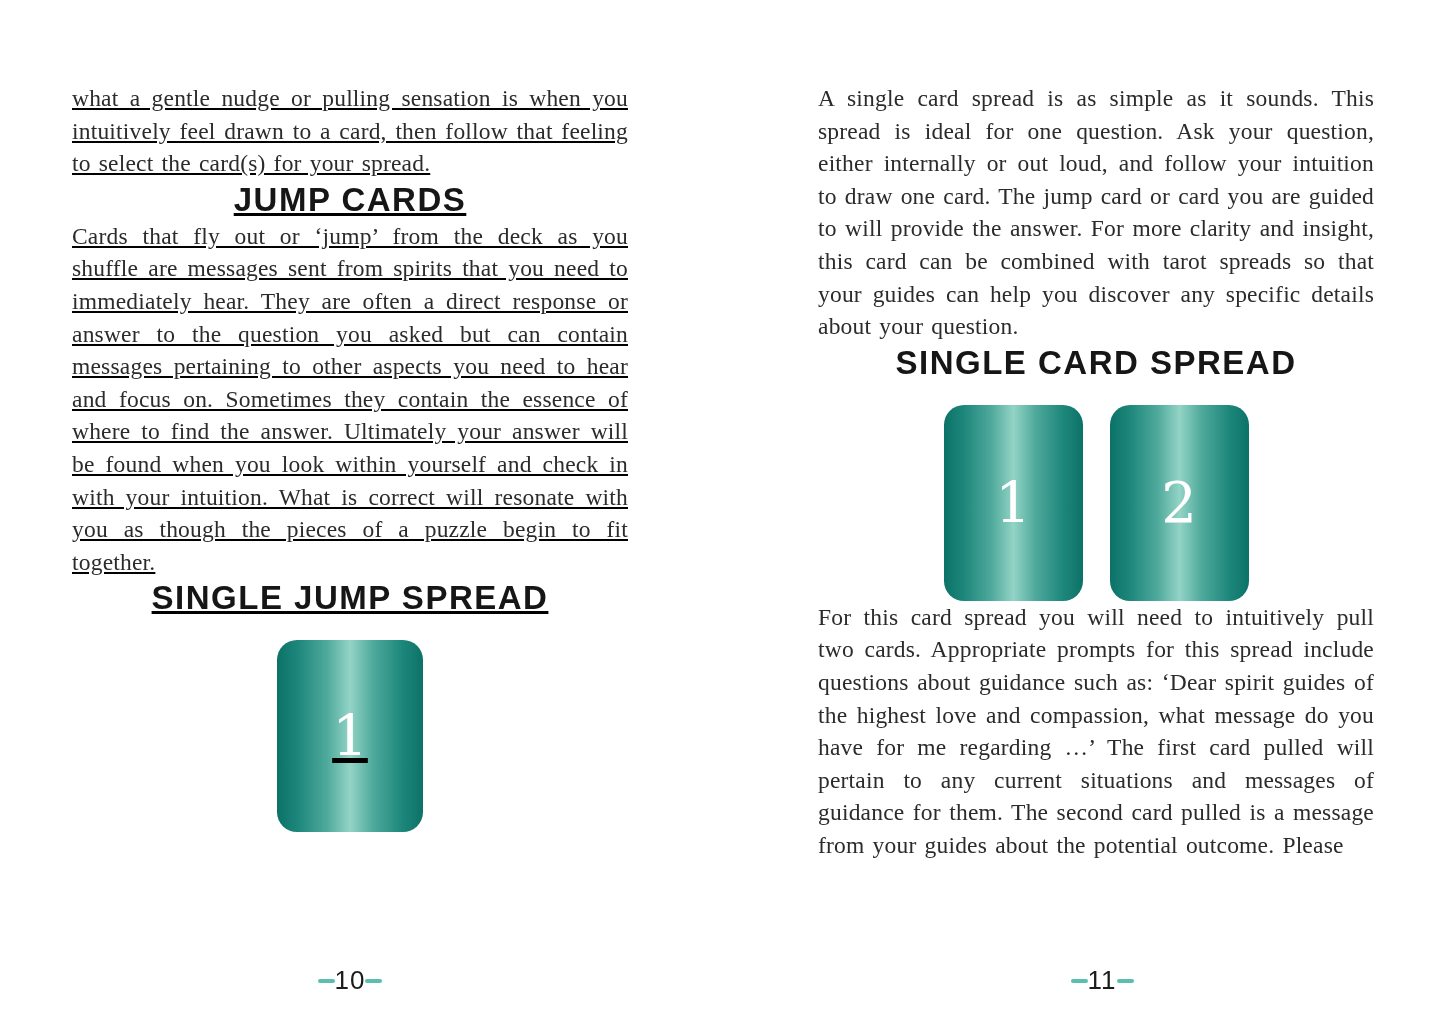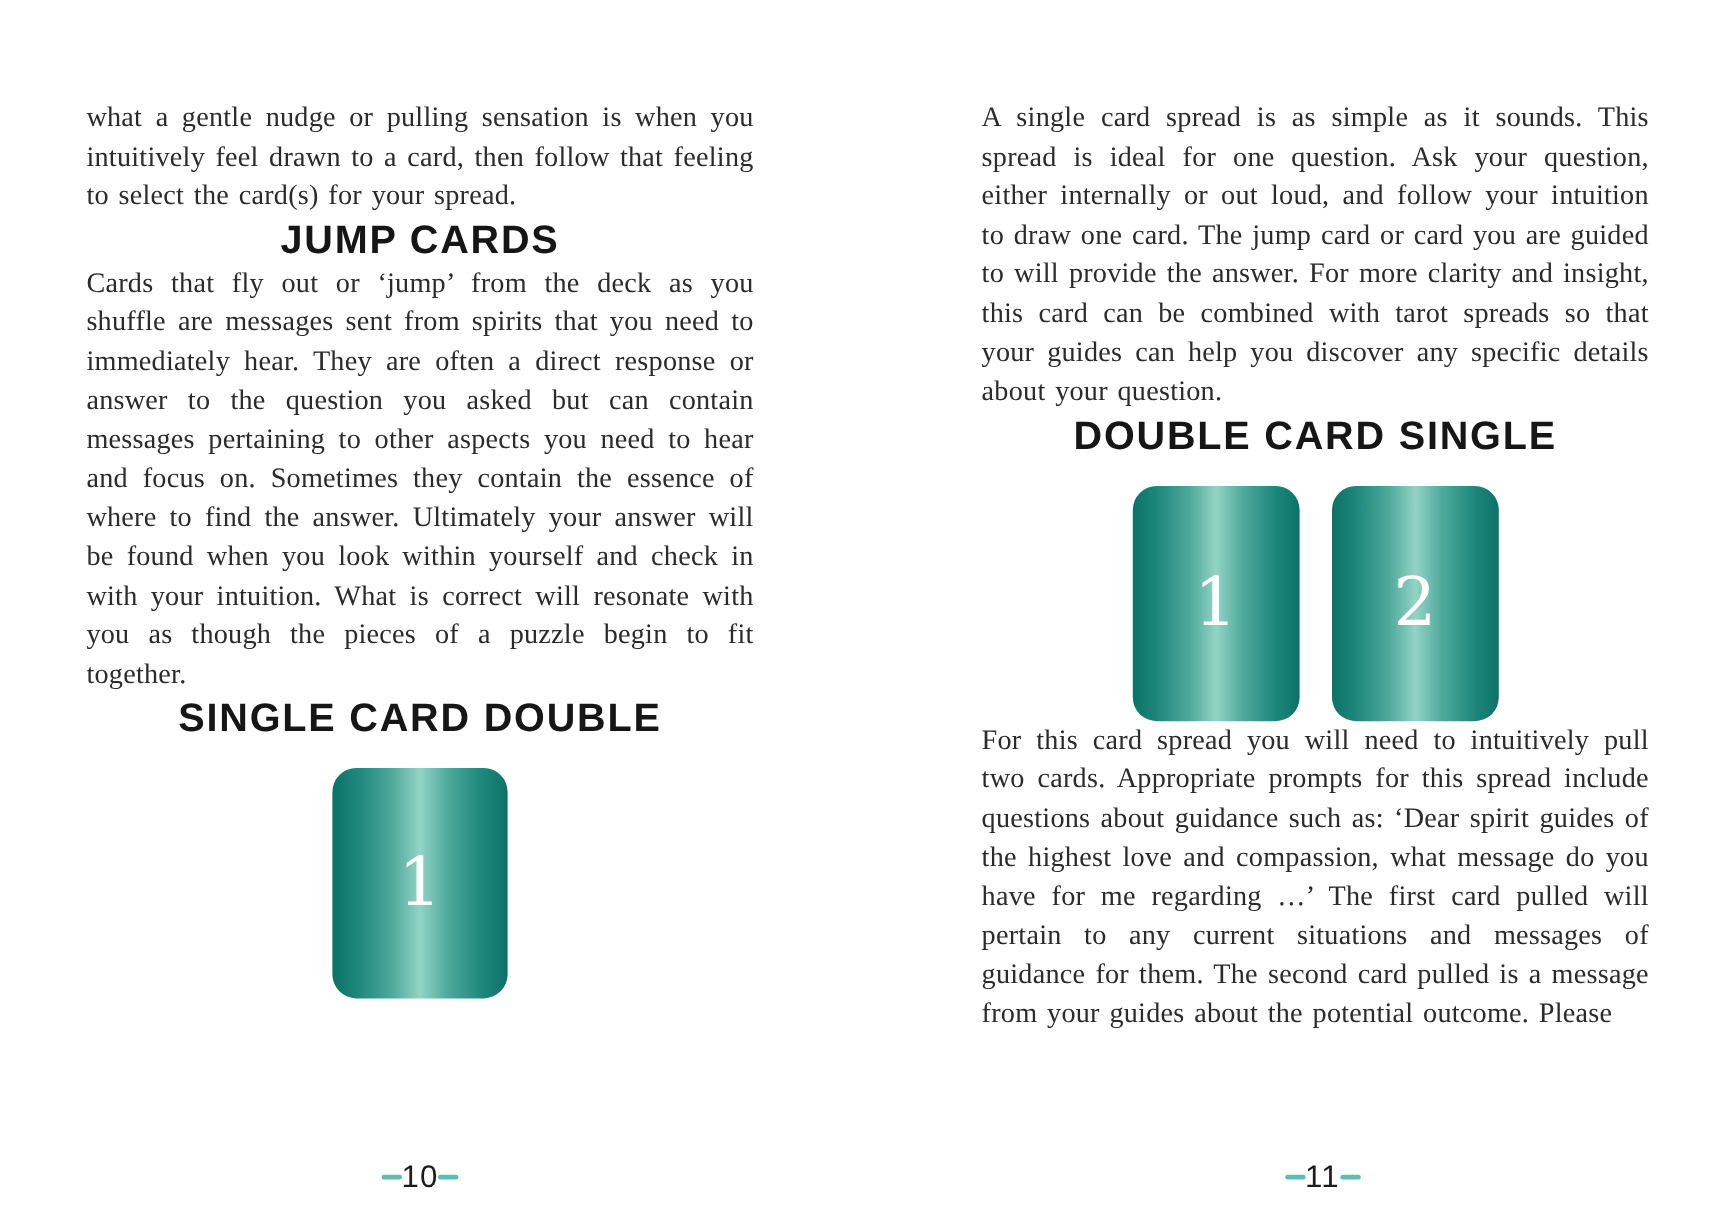--- a/index.html
+++ b/index.html
@@ -12,21 +12,21 @@
     width: 1445px;
     height: 1027px;
     font-family: "Liberation Serif", serif;
     overflow: hidden;
   }
   .page-column {
     position: absolute;
     top: 82px;
     width: 556px;
   }
-  .page-column.left  { left: 72px; }
+  .page-column.left  { left: 72px; text-decoration: underline; }
   .page-column.right { left: 818px; }
 
   p.body-text {
     margin: 0;
     font-size: 23.5px;
     line-height: 32.6px;
     color: #2b2b2b;
     text-align: justify;
     text-justify: inter-word;
     letter-spacing: 0.2px;
@@ -108,39 +108,39 @@
 </head>
 <body>
 
 <div class="page-column left">
   <p class="body-text">what a gentle nudge or pulling sensation is when you intuitively feel drawn to a card, then follow that feeling to select the card(s) for your spread.</p>
 
   <h2 class="section-heading heading-jump">JUMP CARDS</h2>
 
   <p class="body-text">Cards that fly out or ‘jump’ from the deck as you shuffle are messages sent from spirits that you need to immediately hear. They are often a direct response or answer to the question you asked but can contain messages pertaining to other aspects you need to hear and focus on. Sometimes they contain the essence of where to find the answer. Ultimately your answer will be found when you look within yourself and check in with your intuition. What is correct will resonate with you as though the pieces of a puzzle begin to fit together.</p>
 
-  <h2 class="section-heading heading-single">SINGLE CARD DOUBLE</h2>
+  <h2 class="section-heading heading-single">SINGLE JUMP SPREAD</h2>
 
   <div class="card-area-single">
     <div class="tarot-card single">
       <span class="card-number">1</span>
     </div>
   </div>
 </div>
 
 <div class="page-footer left">
   <span class="page-dash"></span>
   <span class="page-number">10</span>
   <span class="page-dash"></span>
 </div>
 
 <div class="page-column right">
   <p class="body-text">A single card spread is as simple as it sounds. This spread is ideal for one question. Ask your question, either internally or out loud, and follow your intuition to draw one card. The jump card or card you are guided to will provide the answer. For more clarity and insight, this card can be combined with tarot spreads so that your guides can help you discover any specific details about your question.</p>
 
-  <h2 class="section-heading heading-double">DOUBLE CARD SINGLE</h2>
+  <h2 class="section-heading heading-double">SINGLE CARD SPREAD</h2>
 
   <div class="card-area-double">
     <div class="tarot-card duo">
       <span class="card-number">1</span>
     </div>
     <div class="tarot-card duo">
       <span class="card-number">2</span>
     </div>
   </div>
 

